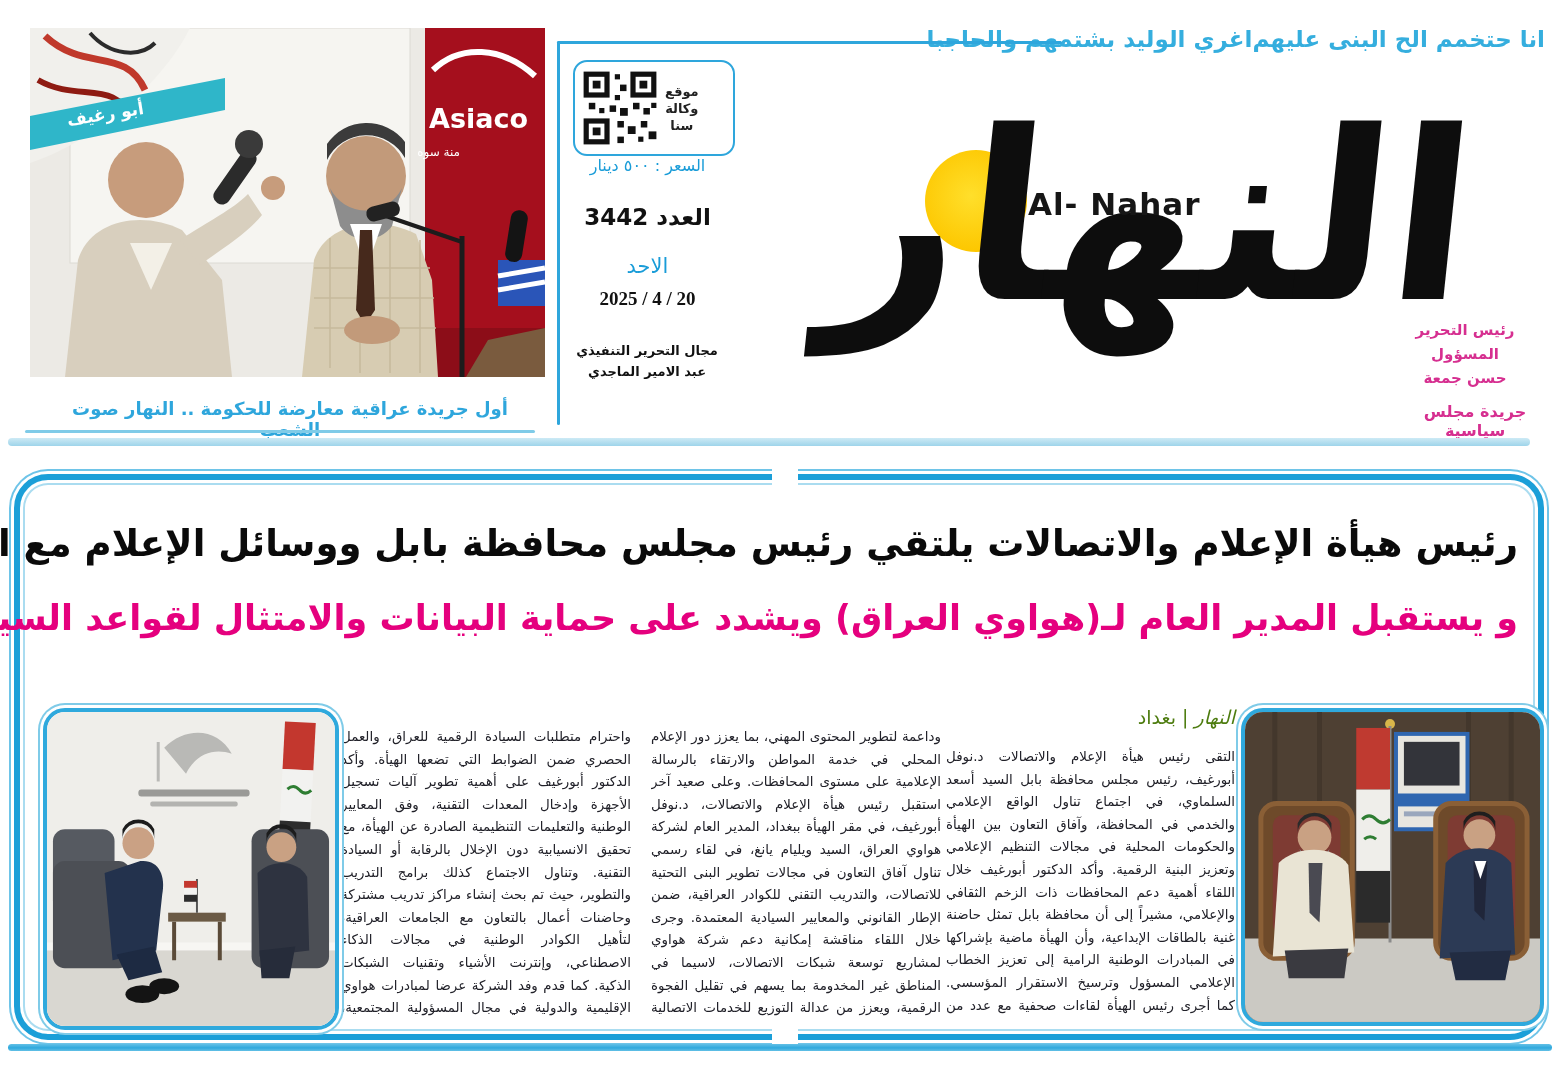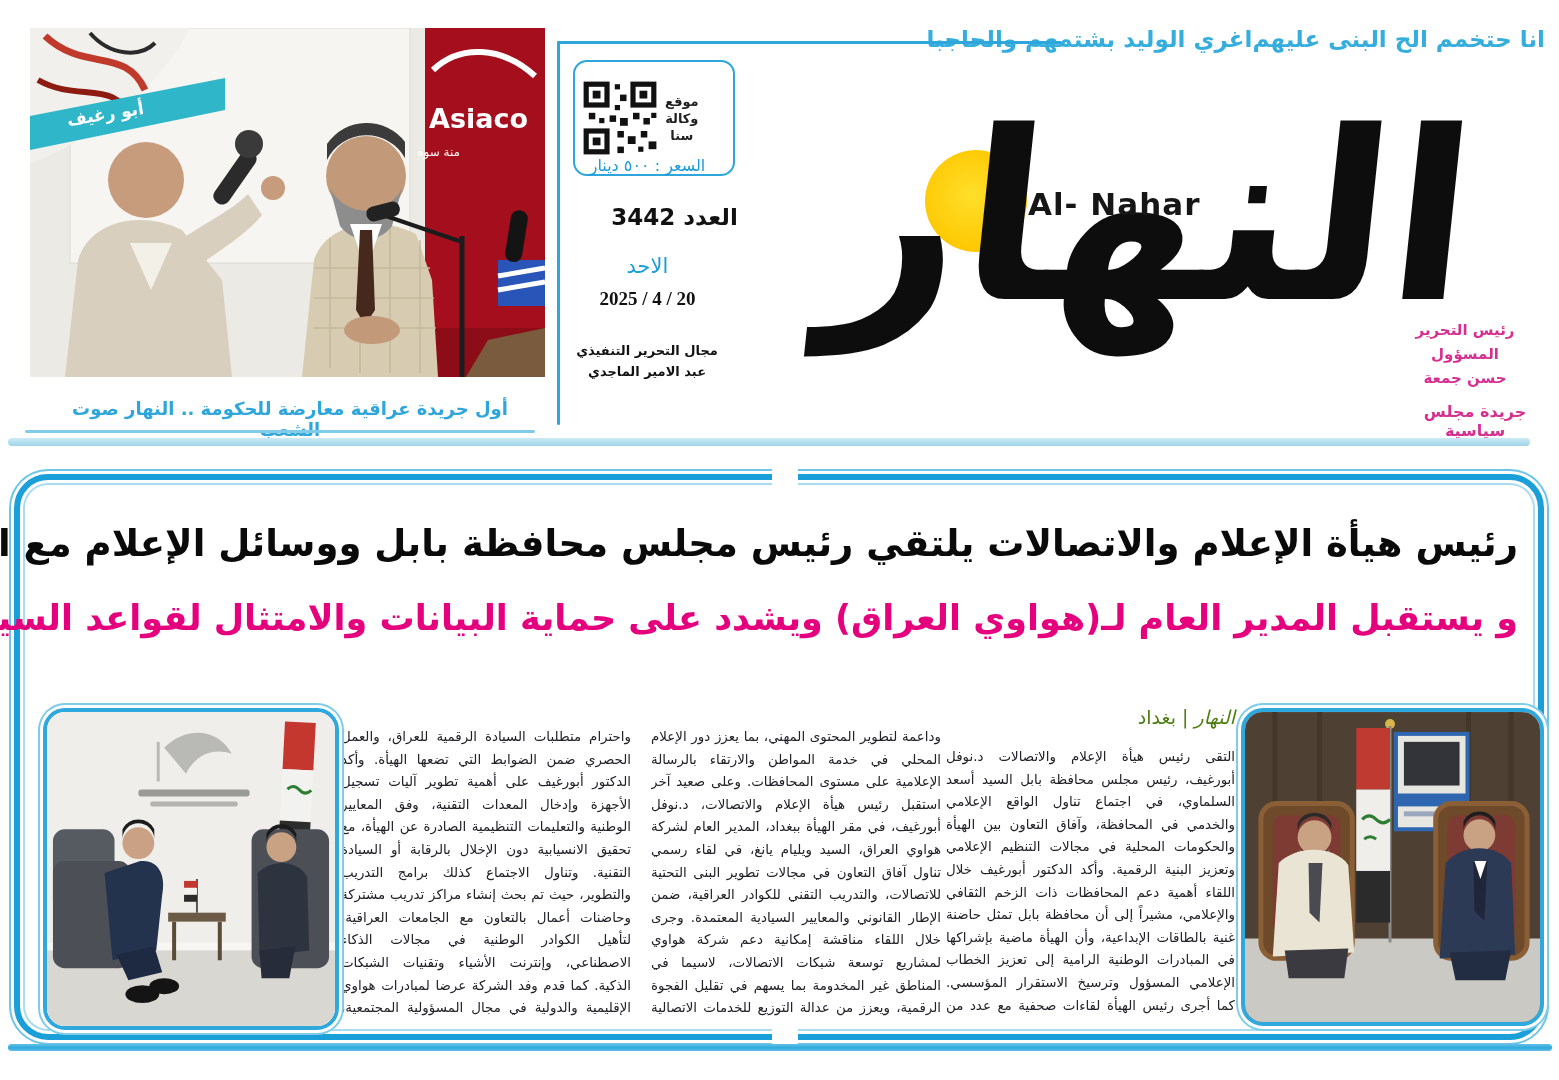--- a/index.html
+++ b/index.html
@@ -5,21 +5,21 @@
   html,body{margin:0;padding:0;background:#fff;}
   .page{position:relative;width:1559px;height:1080px;background:#ffffff;overflow:hidden;
         font-family:"DejaVu Sans",sans-serif;}
   .abs{position:absolute;}
   .rtl{direction:rtl;unicode-bidi:plaintext;}
   
   .quote{color:#35aede;font-weight:bold;font-size:23px;white-space:nowrap;}
   .hdr-topline{height:3px;background:#2ea6dc;border-radius:2px;}
   .hdr-vline{width:3px;background:#2ea6dc;border-radius:2px;}
   .qr-box{border:2px solid #2ea6dc;border-radius:14px;background:#fff;display:flex;
-          align-items:center;padding:14px 6px;gap:6px;}
+          align-items:center;padding:4px 6px;gap:6px;}
   .qr-lines{display:flex;flex-direction:column;gap:2px;font-size:13px;font-weight:bold;color:#222;text-align:center;}
   .blue-t{color:#199cd8;font-weight:normal;}
   .blk-t{color:#111;font-weight:bold;}
   .center{text-align:center;}
   .logo-ar{font-size:235px;font-weight:bold;color:#0d0d0d;transform:skewX(-6deg);
            line-height:240px;letter-spacing:-6px;}
   .sun{border-radius:50%;background:radial-gradient(circle at 45% 45%,#ffdf2b,#fdc700 70%,#f5b800);}
   .logo-latin{font-weight:bold;font-size:31px;color:#161616;letter-spacing:1px;}
   .pink-t{color:#d62f90;font-weight:bold;}
   .slogan{color:#2ea6dc;font-weight:bold;font-size:18px;}
@@ -142,21 +142,21 @@
         </g>
     </svg>
     <div class="qr-lines rtl">
       <span>موقع</span>
       <span>وكالة</span>
       <span>سنا</span>
     </div>
   </div>
 
   <div class="abs blue-t center rtl" style="left:560px;top:156px;width:175px;font-size:16px;">السعر : ٥٠٠ دينار</div>
-  <div class="abs blk-t center rtl" style="left:587px;top:204px;width:175px;font-size:23px;">العدد 3442</div>
+  <div class="abs blk-t center rtl" style="left:560px;top:204px;width:175px;font-size:23px;">العدد 3442</div>
   <div class="abs blue-t center rtl" style="left:560px;top:254px;width:175px;font-size:21px;">الاحد</div>
   <div class="abs blk-t center" style="left:560px;top:288px;width:175px;font-size:19px;font-family:Liberation Serif, serif;">2025 / 4 / 20</div>
   <div class="abs blk-t center rtl" style="left:552px;top:340px;width:190px;font-size:13px;line-height:21px;">
     <div>مجال التحرير التنفيذي</div>
     <div>عبد الامير الماجدي</div>
   </div>
 
   <div class="abs sun" style="left:925px;top:150px;width:102px;height:102px;z-index:1;"></div>
   <div class="abs rtl logo-ar" style="left:760px;top:98px;width:780px;text-align:center;z-index:2;">النهار</div>
   <div class="abs logo-latin" style="left:1028px;top:186px;z-index:3;">Al- Nahar</div>

